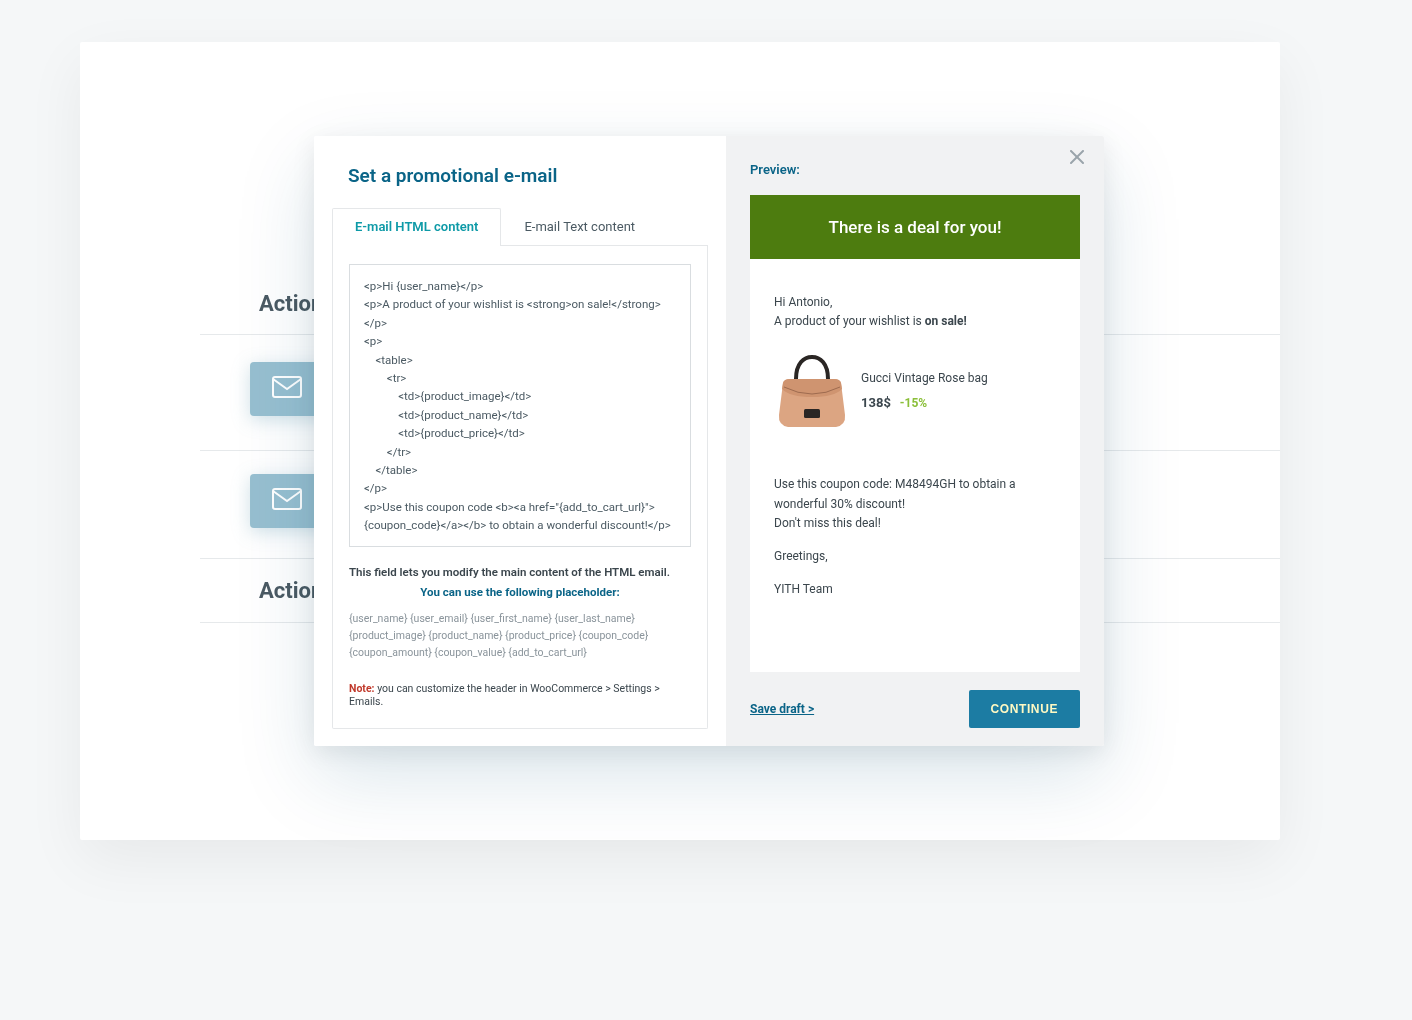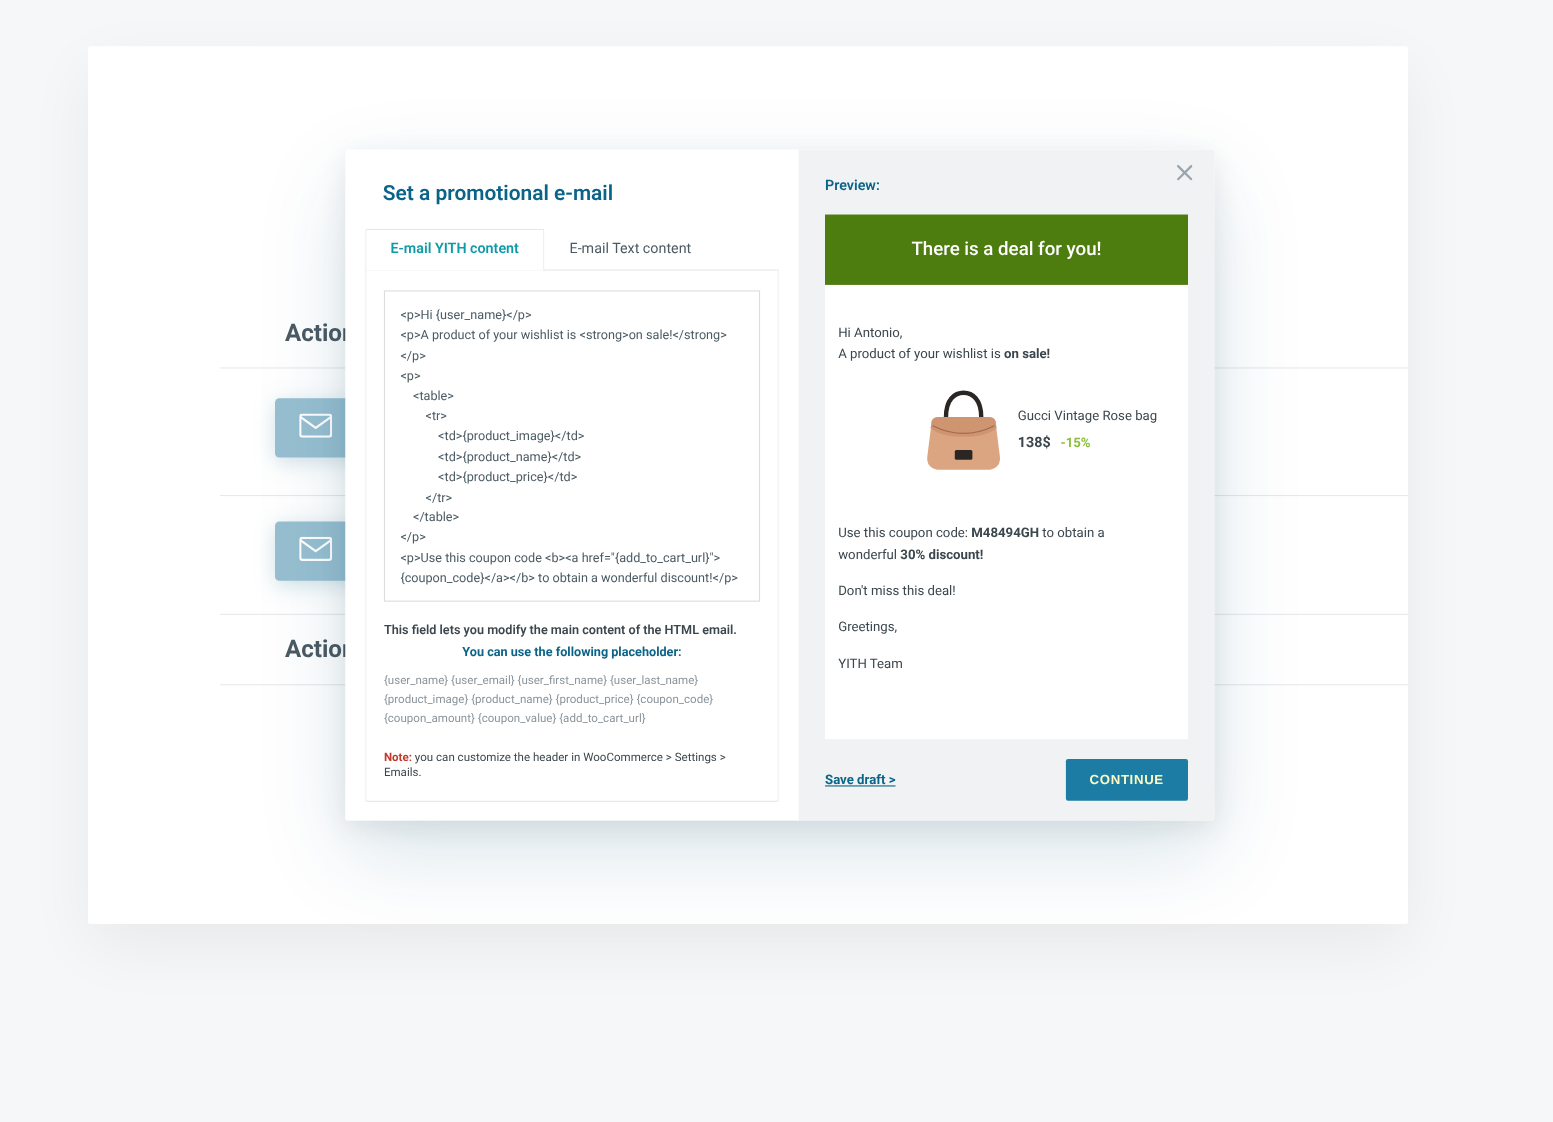--- a/index.html
+++ b/index.html
@@ -206,32 +206,31 @@
   }
   .preview-header {
     background: #4d7c0f;
     color: #ffffff;
     text-align: center;
     padding: 22px 10px;
     font-size: 17px;
     font-weight: 500;
   }
   .preview-body {
-    padding: 34px 28px 24px 12px;
+    padding: 34px 28px 24px 24px;
     font-size: 12px;
     color: #3b464d;
     line-height: 1.6;
   }
   .preview-body .greeting b { font-weight: 700; text-align: center; }
   .product-row {
     display: flex;
     align-items: center;
     margin-top: 20px;
     gap: 11px;
-    justify-content: flex-end;
   }
   .bag {
     width: 76px;
     height: 80px;
     position: relative;
   }
   .product-info .pname {
     font-size: 12px;
     color: #3b464d;
     margin-bottom: 4px;
@@ -240,22 +239,22 @@
     font-size: 13px;
     font-weight: 700;
     color: #3b464d;
   }
   .product-info .discount {
     color: #8bbf3a;
     font-weight: 700;
     margin-left: 6px;
   }
   .coupon-block { margin-top: 44px; }
-  .coupon-block b { font-weight: 700; }
-  .dontmiss { margin-top: 14px; }
+  .coupon-block b { font-weight: 400; }
+  .dontmiss { }
   .greetings { margin-top: 14px; }
   .team { margin-top: 14px; }
 
   .modal-footer {
     display: flex;
     align-items: center;
     justify-content: space-between;
     padding-top: 18px;
   }
   .save-draft {
@@ -305,21 +304,21 @@
   <hr class="bg-hr3">
   <div class="bg-actions-2">Actions</div>
   <hr class="bg-hr4">
 </div>
 
 <div class="modal">
 
   <div class="modal-left">
     <div class="modal-title">Set a promotional e-mail</div>
     <div class="tabs">
-      <div class="tab active">E-mail YITH content</div>
+      <div class="tab active">E-mail HTML content</div>
       <div class="tab">E-mail Text content</div>
     </div>
     <div class="tabcontent">
       <div class="code-box">&lt;p&gt;Hi {user_name}&lt;/p&gt;
 &lt;p&gt;A product of your wishlist is &lt;strong&gt;on sale!&lt;/strong&gt;&lt;/p&gt;
 &lt;p&gt;
     &lt;table&gt;
         &lt;tr&gt;
             &lt;td&gt;{product_image}&lt;/td&gt;
             &lt;td&gt;{product_name}&lt;/td&gt;

